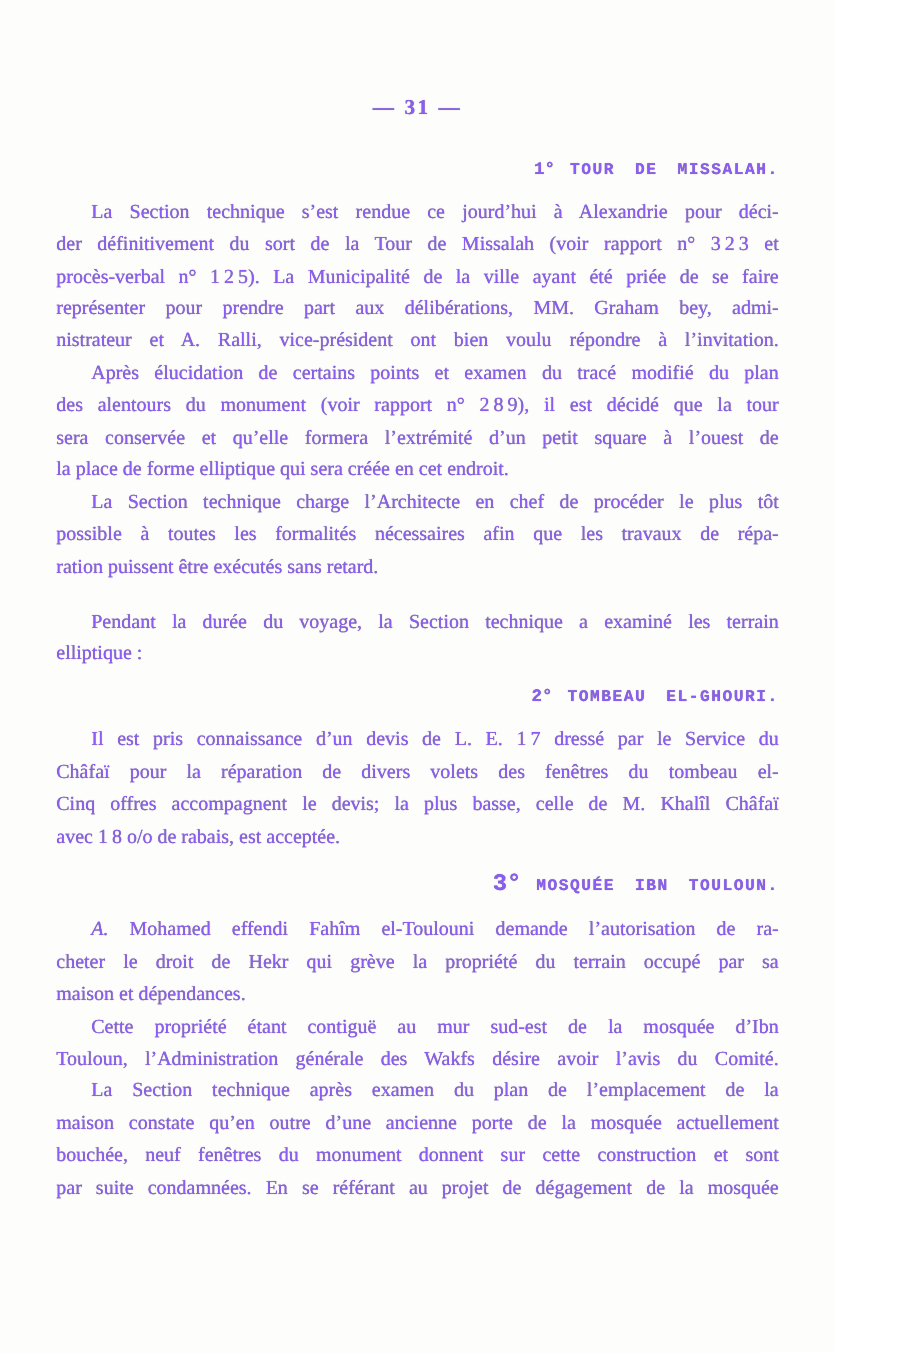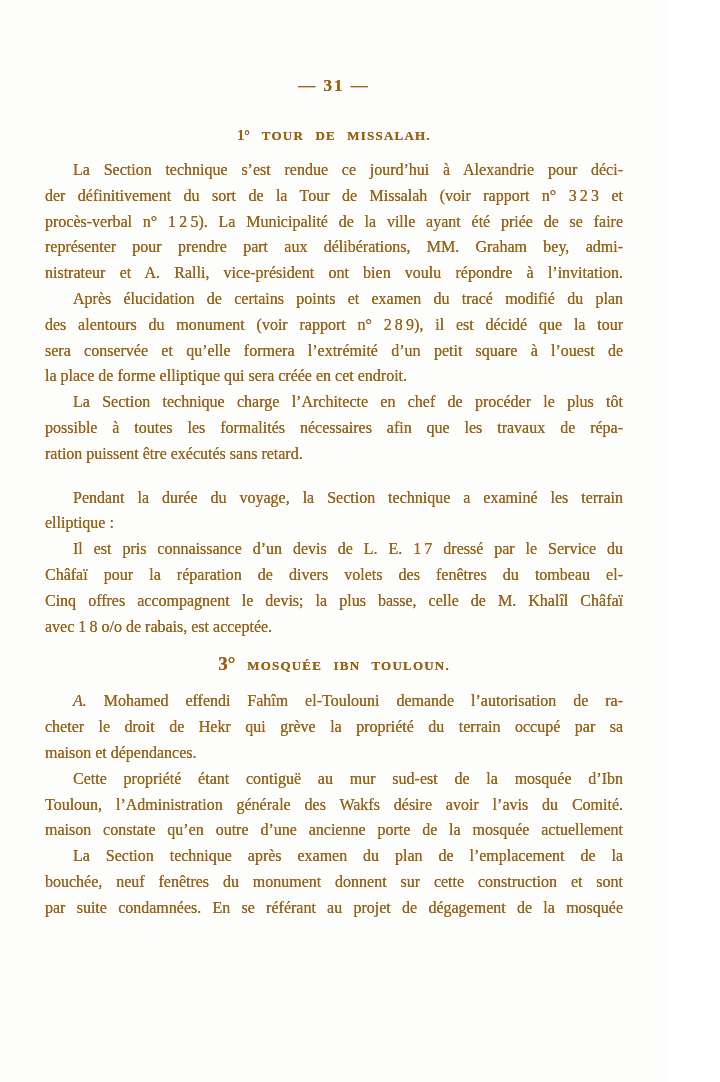--- a/index.html
+++ b/index.html
@@ -7,42 +7,43 @@
     padding: 0;
     background: #ffffff;
   }
   .page {
     position: relative;
     width: 668px;
     height: 1082px;
     background: #fdfdfc;
     overflow: hidden;
     font-family: "Liberation Serif", "DejaVu Serif", serif;
-    color: #a16207;
+    color: #8b5cf6;
     text-shadow: 0 0 0.6px rgba(24, 21, 18, 0.65);
   }
   .content {
     width: 578px;
     margin: 0 auto;
     padding-top: 76px;
   }
   .page-header {
     text-align: center;
     font-size: 17px;
     font-weight: bold;
     letter-spacing: 2px;
     margin-bottom: 32px;
   }
   .heading {
-    text-align: center;
+    text-align: right;
     font-size: 13px;
     font-weight: bold;
     letter-spacing: 1.2px;
     word-spacing: 7px;
     margin: 14px 0 13px 0;
+    font-family: Liberation Mono, monospace;
   }
   .heading.first-heading {
     margin-top: 0;
   }
   .hnum {
     font-size: 14px;
     letter-spacing: 0;
     margin-right: 12px;
   }
   .hnum.hnum-lg {
@@ -103,20 +104,23 @@
       <div class="line first">La Section technique charge l’Architecte en chef de procéder le plus tôt</div>
       <div class="line">possible à toutes les formalités nécessaires afin que les travaux de répa-</div>
       <div class="line endp">ration puissent être exécutés sans retard.</div>
     </div>
 
     <div class="para interlude">
       <div class="line first">Pendant la durée du voyage, la Section technique a examiné les terrain</div>
       <div class="line endp">elliptique :</div>
     </div>
 
+    <h2 class="heading">
+      <span class="hnum">2°</span><span>TOMBEAU EL-GHOURI.</span>
+    </h2>
 
     <div class="para">
       <div class="line first">Il est pris connaissance d’un devis de L. E. 1 7 dressé par le Service du</div>
       <div class="line">Châfaï pour la réparation de divers volets des fenêtres du tombeau el-</div>
       <div class="line">Cinq offres accompagnent le devis; la plus basse, celle de M. Khalîl Châfaï</div>
       <div class="line endp">avec 1 8 o/o de rabais, est acceptée.</div>
     </div>
 
     <h2 class="heading">
       <span class="hnum hnum-lg">3°</span><span>MOSQUÉE IBN TOULOUN.</span>
@@ -127,20 +131,20 @@
       <div class="line">cheter le droit de Hekr qui grève la propriété du terrain occupé par sa</div>
       <div class="line endp">maison et dépendances.</div>
     </div>
 
     <div class="para">
       <div class="line first">Cette propriété étant contiguë au mur sud-est de la mosquée d’Ibn</div>
       <div class="line">Touloun, l’Administration générale des Wakfs désire avoir l’avis du Comité.</div>
     </div>
 
     <div class="para">
+      <div class="line first">La Section technique après examen du plan de l’emplacement de la</div>
       <div class="line">maison constate qu’en outre d’une ancienne porte de la mosquée actuellement</div>
-      <div class="line first">La Section technique après examen du plan de l’emplacement de la</div>
       <div class="line">bouchée, neuf fenêtres du monument donnent sur cette construction et sont</div>
       <div class="line">par suite condamnées. En se référant au projet de dégagement de la mosquée</div>
     </div>
 
   </div>
 </div>
 
 </body></html>

